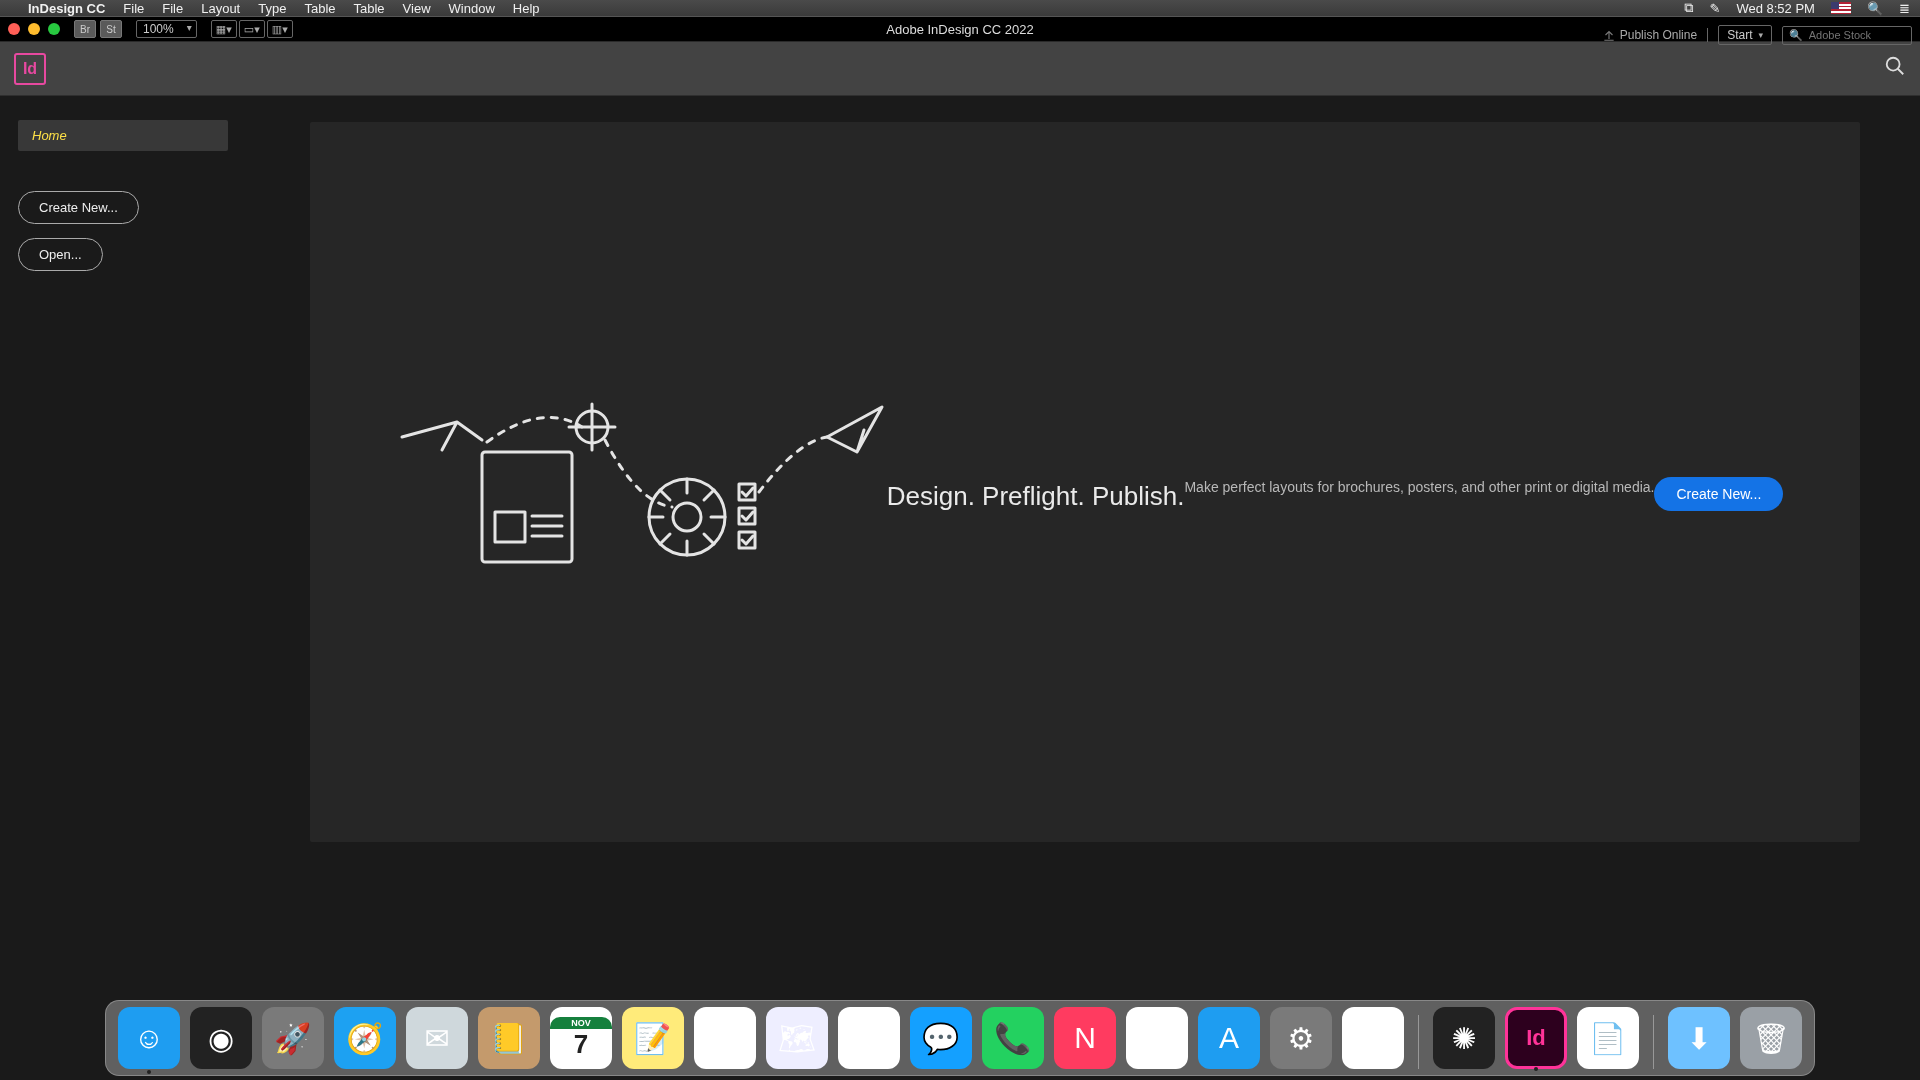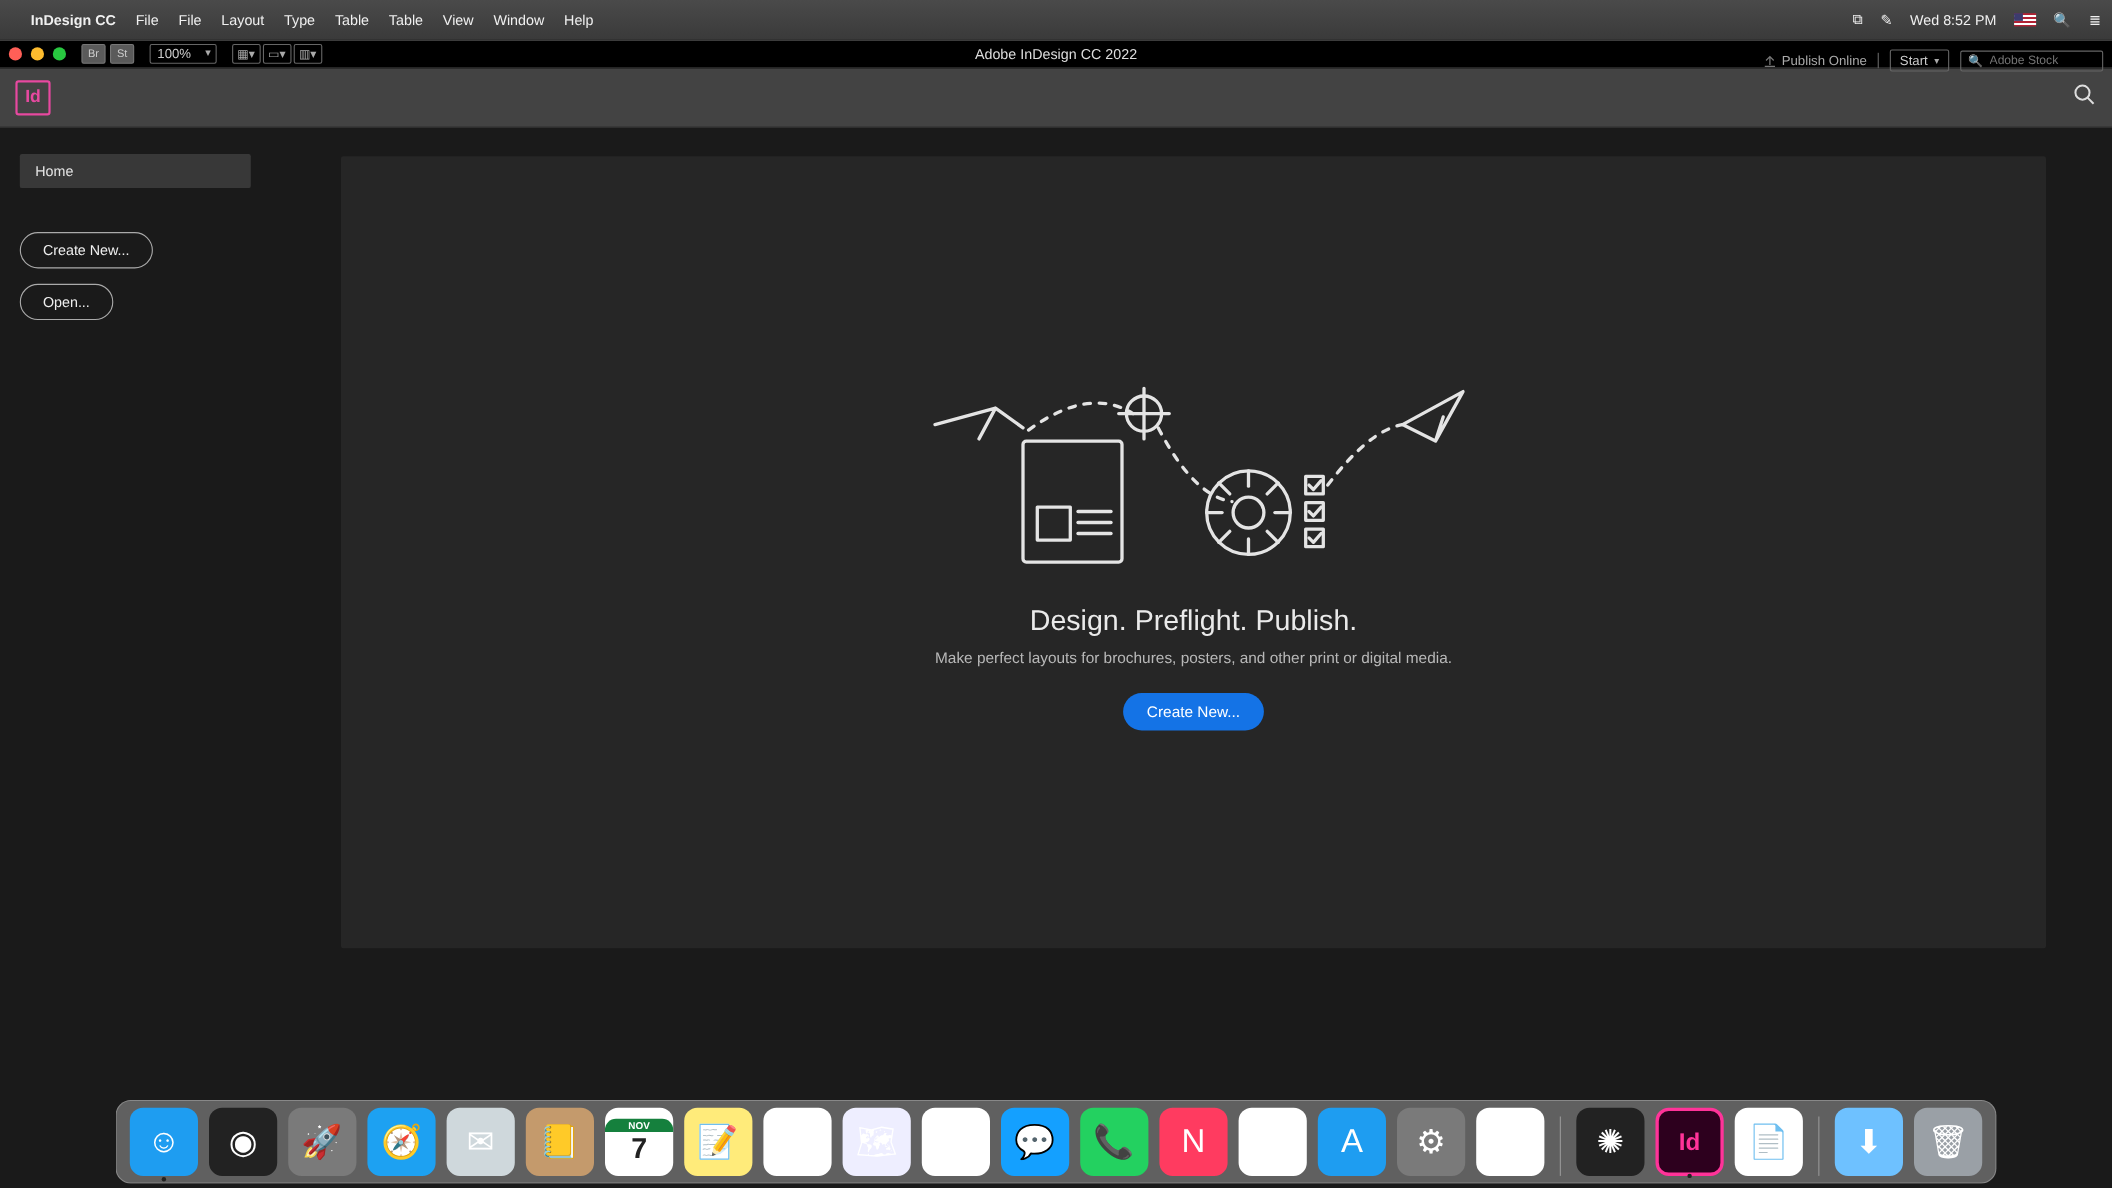--- a/index.html
+++ b/index.html
@@ -1,19 +1,19 @@
 <!DOCTYPE html>
 <html><head>
 <meta charset="utf-8">
 <style>
   * { margin: 0; padding: 0; box-sizing: border-box; font-family: -apple-system, "Helvetica Neue", Arial, sans-serif; }
   body { width: 1920px; height: 1080px; background: #1a1a1a; color: #ddd; overflow: hidden; position: relative; }
 
   
-  .mac-menubar { height: 36px; background: linear-gradient(#4a4a4a,#3a3a3a); display: flex; align-items: center; padding: 0 10px; font-size: 13px; color: #f0f0f0; }
+  .mac-menubar { height: 16px; background: linear-gradient(#4a4a4a,#3a3a3a); display: flex; align-items: center; padding: 0 10px; font-size: 13px; color: #f0f0f0; }
   .mac-menubar .left { display: flex; align-items: center; gap: 18px; }
   .mac-menubar .left .appname { font-weight: 600; }
   .mac-menubar .right { margin-left: auto; display: flex; align-items: center; gap: 16px; }
   .mac-menubar .apple { font-size: 15px; }
   .mac-menubar span { cursor: default; }
 
   
   .app-controlbar { height: 26px; background: #000000; display: flex; align-items: center; padding: 0 8px; font-size: 12px; color: #ccc; position: relative; border-top:1px solid #555; border-bottom:1px solid #2a2a2a;}
   .traffic { display:flex; gap:8px; margin-right:14px;}
   .traffic .dot{width:12px;height:12px;border-radius:50%;}
@@ -33,26 +33,26 @@
   .stock-search input{background:transparent;border:none;outline:none;color:#ccc;font-size:11px;width:100%;}
 
   
   .app-topbar{height:54px;background:#434343;display:flex;align-items:center;padding:0 14px;border-bottom:1px solid #2f2f2f;}
   .id-logo{width:32px;height:32px;border:2px solid #e749a0;color:#e749a0;display:flex;align-items:center;justify-content:center;font-weight:700;font-size:16px;border-radius:3px;}
   .search-icon{margin-left:auto;color:#ccc;font-size:20px;}
 
   
   .main{display:flex;height:calc(100% - 24px - 26px - 54px);}
   .sidebar{width:310px;padding:24px 18px;}
-  .tab-home{background:#383838;color:#e5e5e5;font-size:13px;padding:8px 14px;width:210px;border-radius:2px;margin-bottom:40px;}
+  .tab-home{background:#383838;color:#fde047;font-size:13px;padding:8px 14px;width:210px;border-radius:2px;margin-bottom:40px;font-style:italic;}
   .pill-btn{border:1px solid #aaa;color:#eee;background:transparent;border-radius:18px;padding:8px 20px;font-size:13px;margin-bottom:14px;cursor:pointer;display:inline-block;}
 
   .content{flex:1;padding:26px 60px 0 0;}
   .welcome{color:#e8e8e8;font-size:30px;font-weight:300;text-align:center;margin-bottom:26px;}
-  .canvas{background:#262626;width:100%;height:720px;border-radius:2px;display:flex;flex-direction:column;align-items:center;justify-content:center;}
+  .canvas{background:#262626;width:100%;height:720px;border-radius:2px;display:flex;align-items:center;justify-content:center;}
   .illus{width:500px;height:180px;}
   .tagline{color:#eaeaea;font-size:26px;font-weight:300;margin-top:28px;}
   .subline{color:#b8b8b8;font-size:14px;margin-top:10px;}
   .cta{margin-top:24px;background:#1473e6;color:#fff;border:none;border-radius:18px;padding:9px 22px;font-size:14px;cursor:pointer;}
 
   
   .dock-wrap{position:absolute;bottom:0;left:0;right:0;display:flex;justify-content:center;padding-bottom:4px;}
   .dock{background:rgba(230,230,230,.35);border:1px solid rgba(255,255,255,.25);border-radius:14px;padding:6px 12px;display:flex;align-items:flex-end;gap:10px;backdrop-filter:blur(6px);}
   .dock .app{width:62px;height:62px;border-radius:12px;display:flex;align-items:center;justify-content:center;font-size:30px;color:#fff;position:relative;}
   .dock .sep{width:1px;height:54px;background:rgba(255,255,255,.35);margin:0 4px;}

